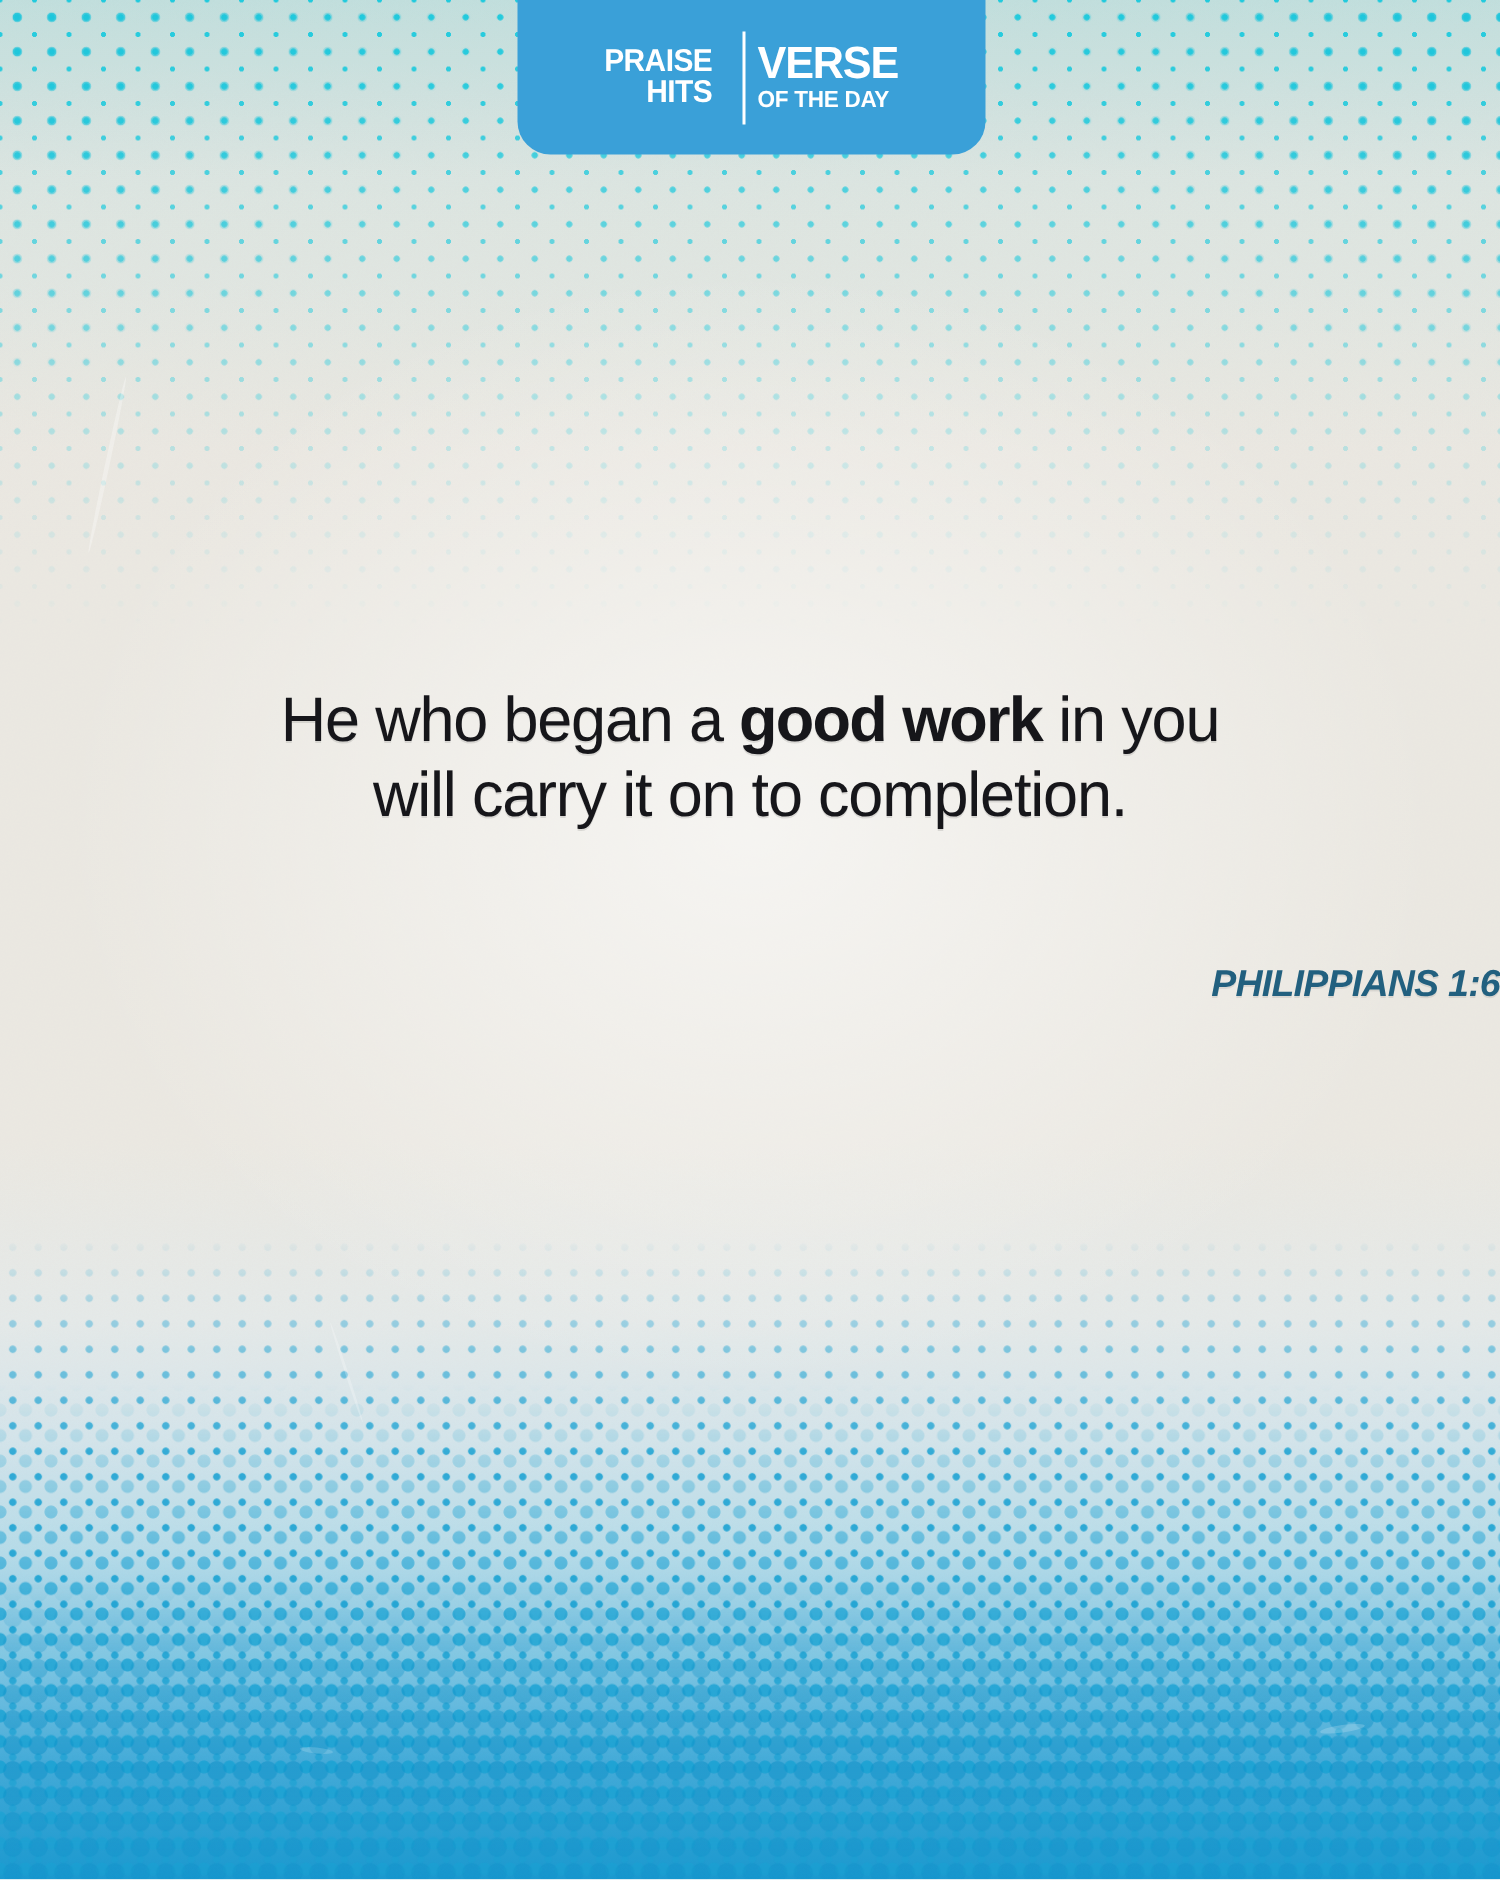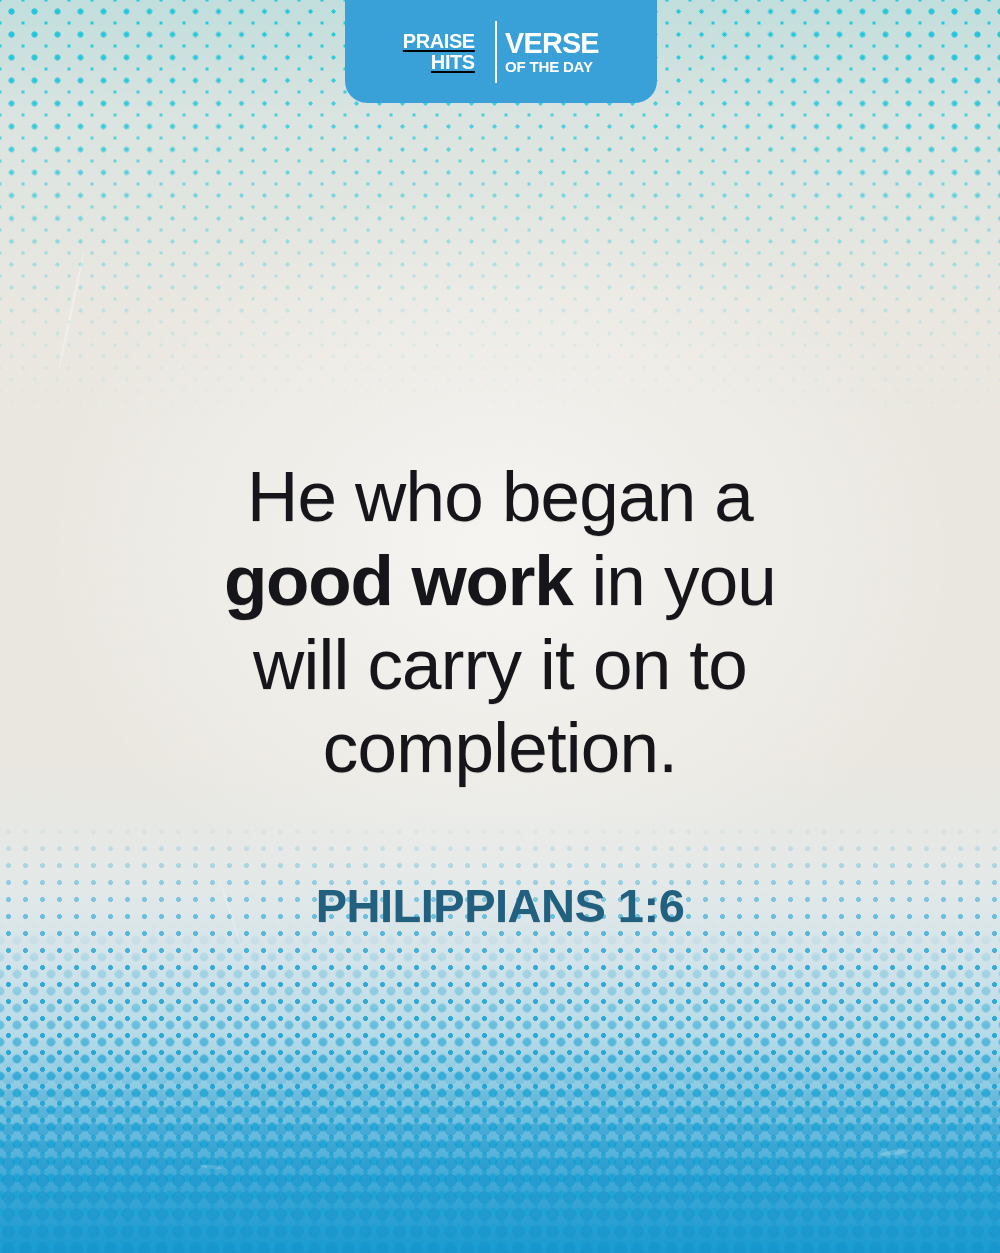--- a/index.html
+++ b/index.html
@@ -175,21 +175,20 @@
     z-index: 5;
   }
   .badge-inner {
     display: flex;
     align-items: center;
     gap: 0;
   }
   .badge-left {
     text-align: right;
     padding-right: 20px;
-    text-decoration: underline;
   }
   .badge-left .l1,
   .badge-left .l2 {
     display: block;
     color: #ffffff;
     font-weight: 700;
     font-size: 21px;
     line-height: 0.98;
     letter-spacing: -0.4px;
     font-family: "Liberation Sans", sans-serif;
@@ -233,40 +232,42 @@
     position: absolute;
     left: 0; right: 0;
     top: 455px;
     text-align: center;
     z-index: 4;
   }
   .verse-text {
     margin: 0 auto;
     width: 660px;
     color: #16161a;
-    font-size: 71px;
+    font-size: 42px;
     line-height: 1.18;
     font-weight: 400;
     letter-spacing: -0.8px;
     font-family: "Liberation Sans", sans-serif;
     text-shadow: 0 1px 0 rgba(0,0,0,0.10);
   }
   .verse-text b {
     font-weight: 700;
     letter-spacing: -1.2px;
   }
 
   .citation {
     margin-top: 88px;
     color: #22607f;
-    font-size: 47px;
-    font-weight: 700;
+    font-size: 25px;
+    font-weight: 700;
+    font-style: italic;
     letter-spacing: -0.5px;
     font-family: "Liberation Sans", sans-serif;
     text-shadow: 0 1px 0 rgba(0,0,0,0.08);
+    text-align: right;
   }
 </style>
 </head>
 <body>
 
 <div class="poster">
 
   <div class="bg-base"></div>
   <div class="bg-top-glow"></div>
   <div class="halftone-top"></div>

